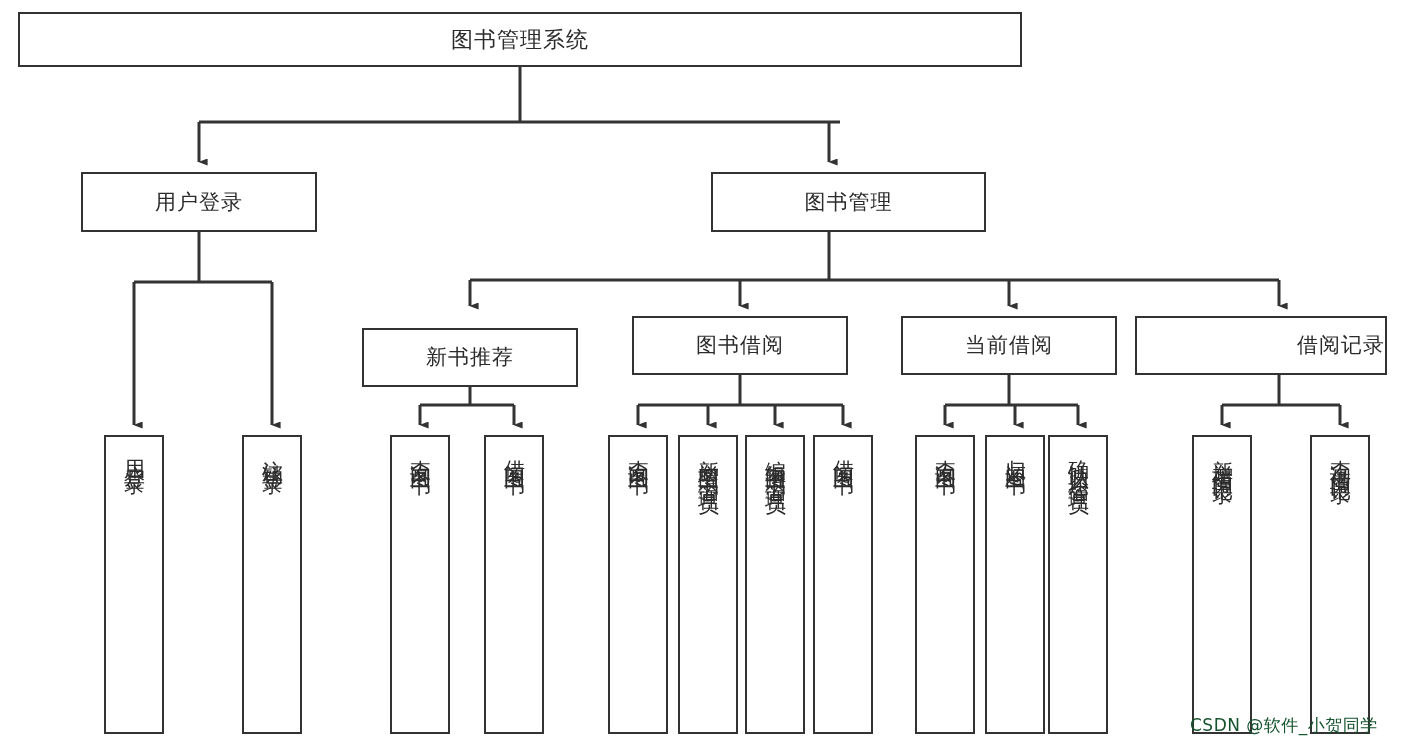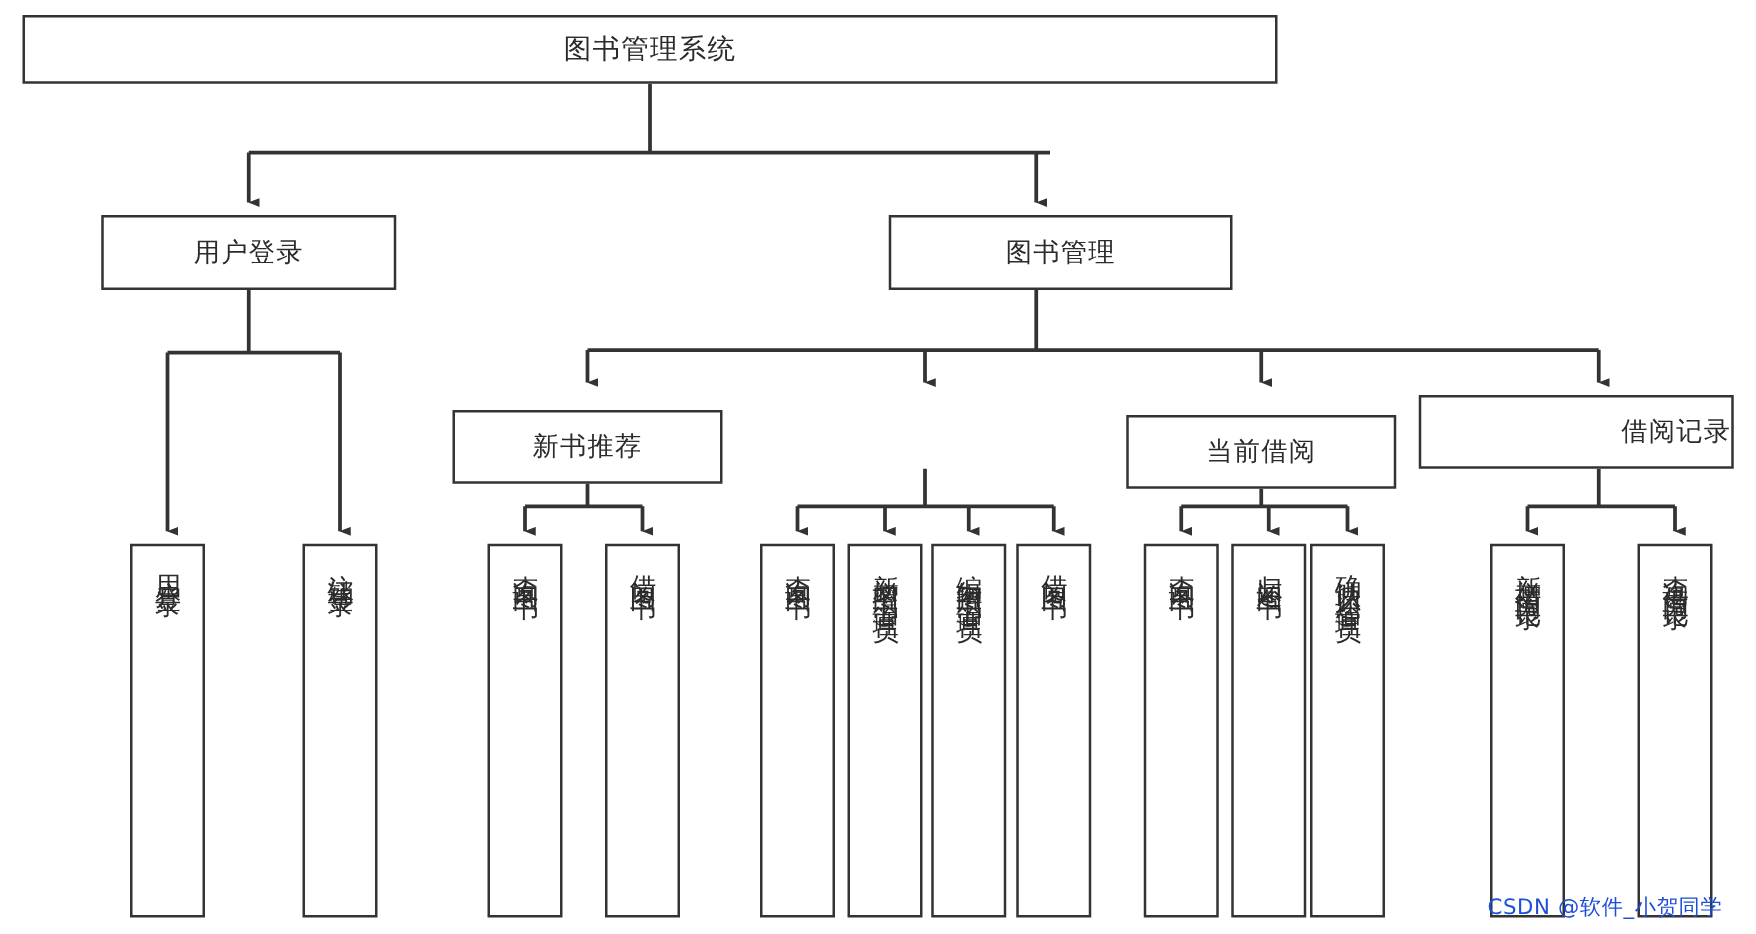--- a/index.html
+++ b/index.html
@@ -64,21 +64,21 @@
     text-orientation: upright;
     font-size: 21px;
     line-height: 1.0;
     letter-spacing: 5px;
   }
   #watermark {
     position: absolute;
     left: 1190px;
     top: 714px;
     font-size: 17px;
-    color: #1d4ed8;
+    color: #14532d;
     z-index: 5;
     white-space: nowrap;
     letter-spacing: 0.5px;
   }
 </style>
 </head>
 <body>
 
 <div id="diagram-root">
 
@@ -139,21 +139,24 @@
   <div class="node horiz" style="left:81px; top:172px; width:236px; height:60px;">
     <span class="node-label">用户登录</span>
   </div>
   <div class="node horiz" style="left:711px; top:172px; width:275px; height:60px;">
     <span class="node-label">图书管理</span>
   </div>
 
   <div class="node horiz" style="left:362px; top:316px; width:216px; height:59px;margin-top:12px;">
     <span class="node-label">新书推荐</span>
   </div>
-  <div class="node horiz" style="left:901px; top:316px; width:216px; height:59px;margin-top:16px;">
+  <div class="node horiz" style="left:632px; top:316px; width:216px; height:59px;">
+    <span class="node-label">图书借阅</span>
+  </div>
+  <div class="node horiz" style="left:901px; top:316px; width:216px; height:59px;">
     <span class="node-label">当前借阅</span>
   </div>
   <div class="node horiz" style="left:1135px; top:316px; width:252px; height:59px;justify-content:flex-end;">
     <span class="node-label">借阅记录</span>
   </div>
 
   <div class="node leaf" style="left:104px; top:435px; width:60px; height:299px;">
     <span class="node-label">用户登录</span>
   </div>
   <div class="node leaf" style="left:242px; top:435px; width:60px; height:299px;">

